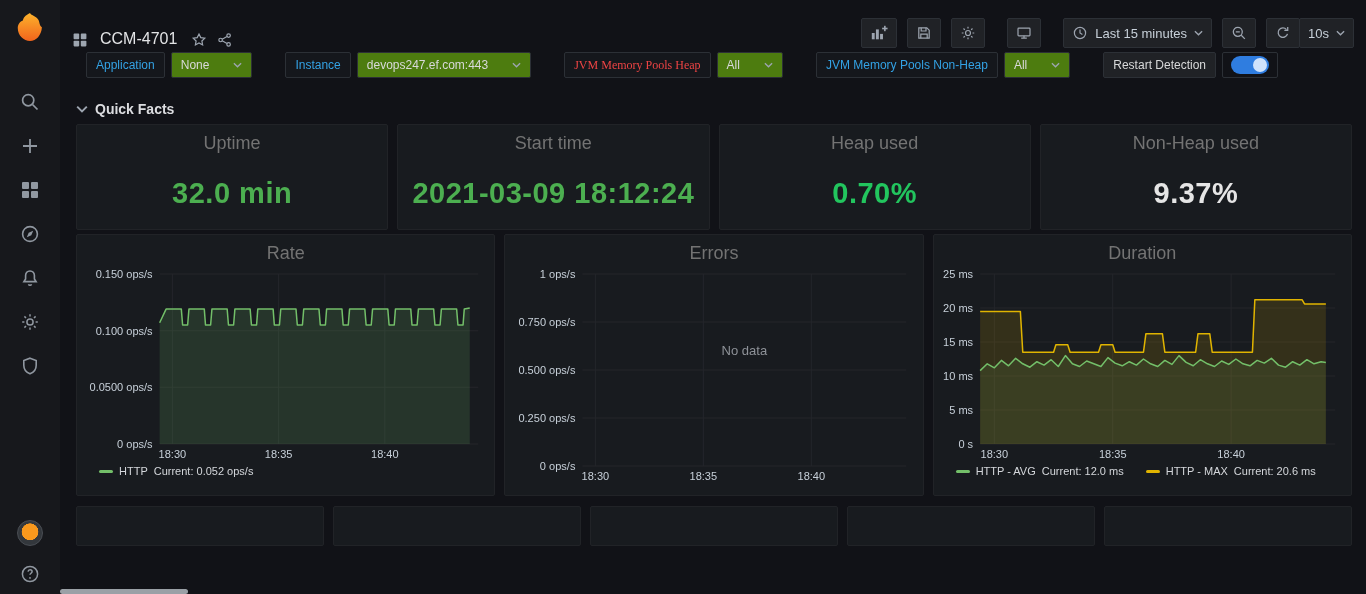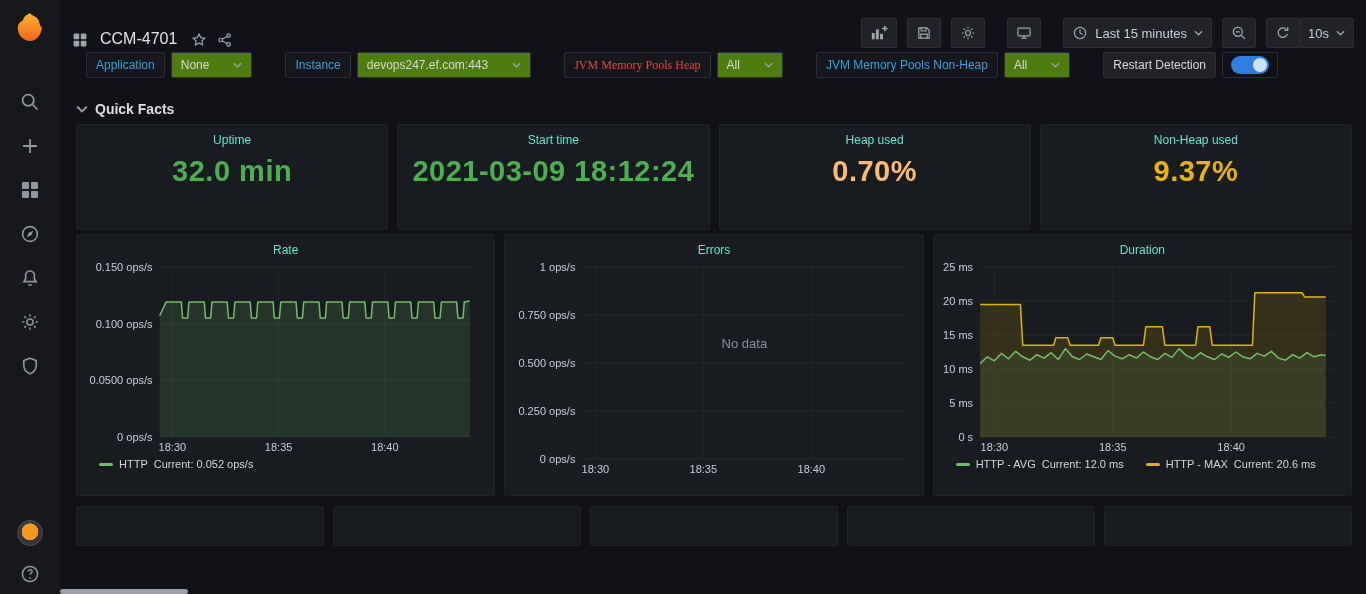--- a/index.html
+++ b/index.html
@@ -44,22 +44,22 @@
   .toggle::after{content:"";position:absolute;right:2px;top:2px;width:14px;height:14px;border-radius:50%;background:#cfe2fb}
   
   .content{padding:0 14px 0 16px}
   .row-header{display:flex;align-items:center;gap:7px;height:22px;cursor:pointer}
   .row-header .rh-label{font-size:14px;font-weight:700;color:#dcdde0}
   .row-header .icon svg{width:12px;height:8px}
   .mt8{margin-top:8px}.mt16{margin-top:16px}.mt14{margin-top:14px}
   .panel{background:#181b1f;border:1px solid #212327;border-radius:2px}
   .stats-row{display:flex;gap:9px;margin-top:4px}
   .stat-panel{flex:1;height:106px;display:flex;flex-direction:column;align-items:center}
-  .panel-title{font-size:12px;font-weight:500;color:#5eead4;padding-top:8px;text-align:center;cursor:pointer}
-  .stat-value{font-size:29px;font-weight:700;margin-top:8px;letter-spacing:.5px}
+  .panel-title{font-size:18px;font-weight:500;color:#737373;padding-top:8px;text-align:center;cursor:pointer}
+  .stat-value{font-size:29px;font-weight:700;margin-top:23px;letter-spacing:.5px}
   .charts-row{display:flex;gap:9px;margin-top:4px}
   .chart-panel{flex:1;height:262px;display:flex;flex-direction:column;padding:0 8px;overflow:hidden}
   .chart-panel svg.plot{width:100%;display:block;margin-top:2px}
   svg.plot text{font-family:"Liberation Sans",sans-serif}
   .legend{display:flex;gap:22px;align-items:flex-end;padding:3px 4px 6px 14px;font-size:11px;color:#d4d7db}
   .legend-item{display:flex;align-items:center;cursor:pointer;white-space:nowrap}
   .swatch{display:inline-block;width:14px;height:3px;border-radius:2px;margin-right:6px}
   .legend-val{margin-left:6px}
   .partial-row{display:flex;gap:9px;margin-top:10px}
   .partial-panel{flex:1;height:40px}
@@ -311,25 +311,25 @@
       <div class="panel stat-panel">
         <div class="panel-title">Uptime</div>
         <div class="stat-value" style="color: rgb(76, 175, 80);">32.0 min</div>
       </div>
       <div class="panel stat-panel">
         <div class="panel-title">Start time</div>
         <div class="stat-value" style="color: rgb(76, 175, 80);">2021-03-09 18:12:24</div>
       </div>
       <div class="panel stat-panel">
         <div class="panel-title">Heap used</div>
-        <div class="stat-value" style="color: #fdba74;">0.70%</div>
+        <div class="stat-value" style="color: #22c55e;">0.70%</div>
       </div>
       <div class="panel stat-panel">
         <div class="panel-title">Non-Heap used</div>
-        <div class="stat-value" style="color: #eab308;">9.37%</div>
+        <div class="stat-value" style="color: #e5e5e5;">9.37%</div>
       </div>
     </div>
 
     <div class="charts-row">
 
       <div class="panel chart-panel">
         <div class="panel-title">Rate</div>
         <svg class="plot" viewBox="0 0 400 196" height="196" preserveAspectRatio="none">
             <line x1="74.4" x2="392" y1="8" y2="8" stroke="#24262b" stroke-width="1"></line>
             <text x="67.4" y="12" text-anchor="end" fill="#c7d0d9" font-size="11">0.150 ops/s</text>

